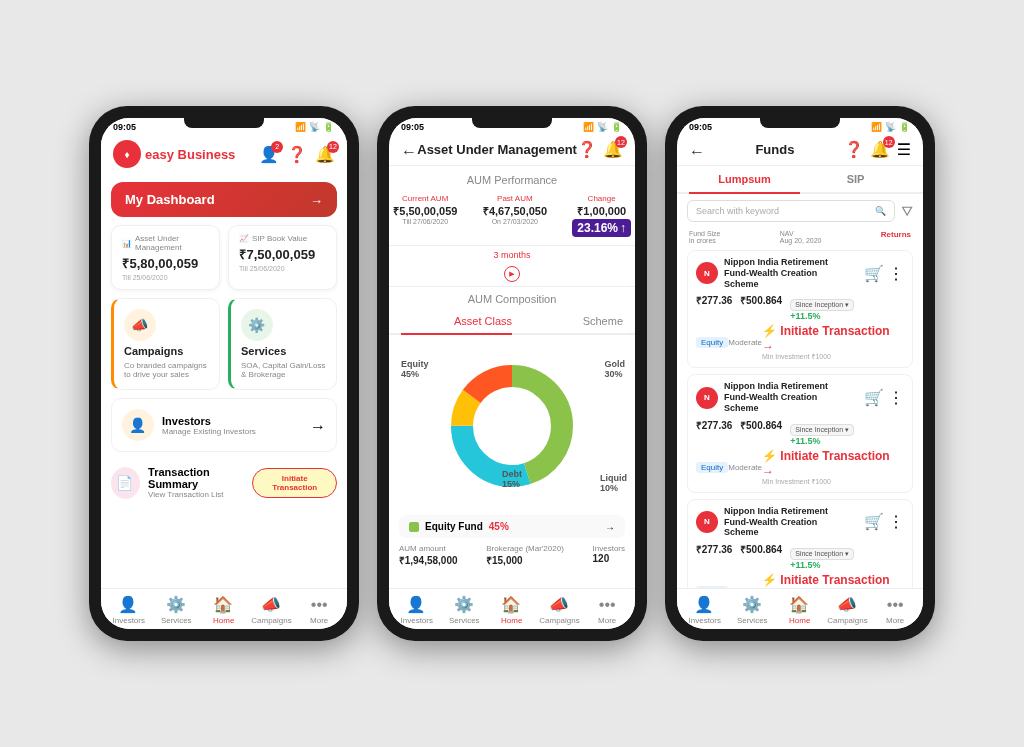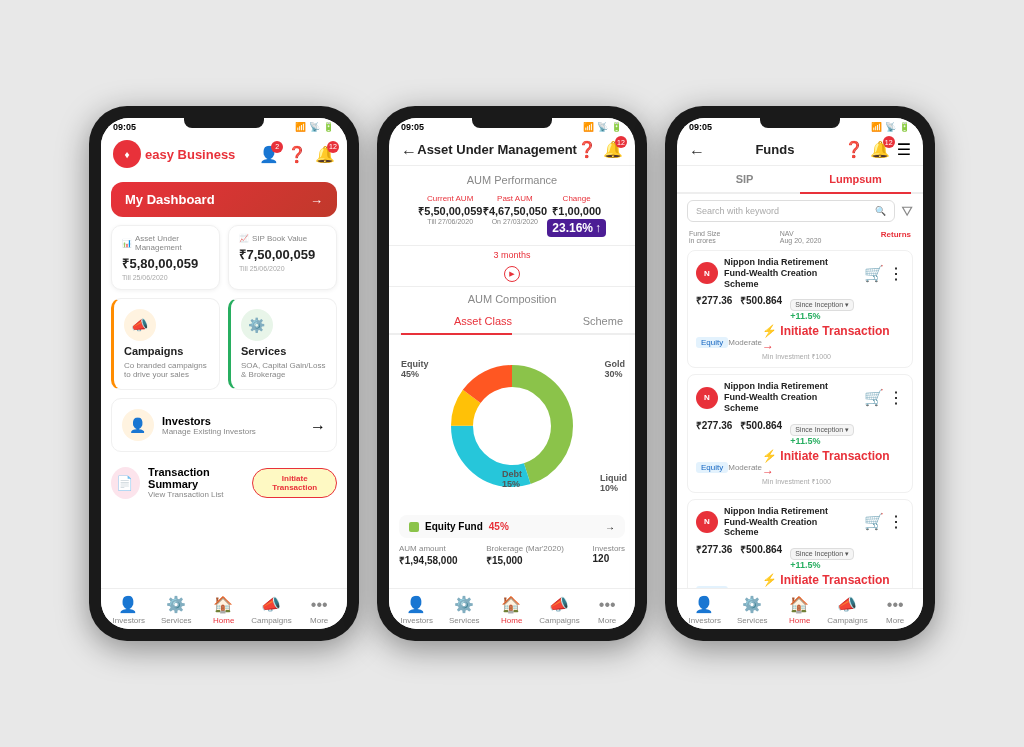--- a/index.html
+++ b/index.html
@@ -303,21 +303,21 @@
     }
     .aum-perf-title {
       text-align: center;
       font-size: 11px;
       color: #888;
       padding: 8px 0 4px;
     }
     .aum-stats {
       display: flex;
       justify-content: space-between;
-      padding: 4px 29px 8px;
+      padding: 4px 4px 8px;
       border-bottom: 1px solid #eee;
     }
     .aum-stat-item { text-align: center; }
     .aum-stat-label { font-size: 8px; color: #e8313a; }
     .aum-stat-value { font-size: 11px; font-weight: bold; color: #222; }
     .aum-stat-date { font-size: 7px; color: #888; }
     .change-badge {
       background: #4c1d95;
       color: white;
       border-radius: 4px;
@@ -821,22 +821,22 @@
           <span>❓</span>
           <div class="notif-badge">
             <span>🔔</span>
             <span class="badge-num">12</span>
           </div>
           <span>☰</span>
         </div>
       </div>
 
       <div class="funds-tabs">
+        <div class="funds-tab active">Lumpsum</div>
         <div class="funds-tab">SIP</div>
-        <div class="funds-tab active">Lumpsum</div>
       </div>
 
       <div class="search-row">
         <div class="search-box">
           <span style="flex:1;">Search with keyword</span>
           <span>🔍</span>
         </div>
         <span class="filter-icon">⛛</span>
       </div>
 

